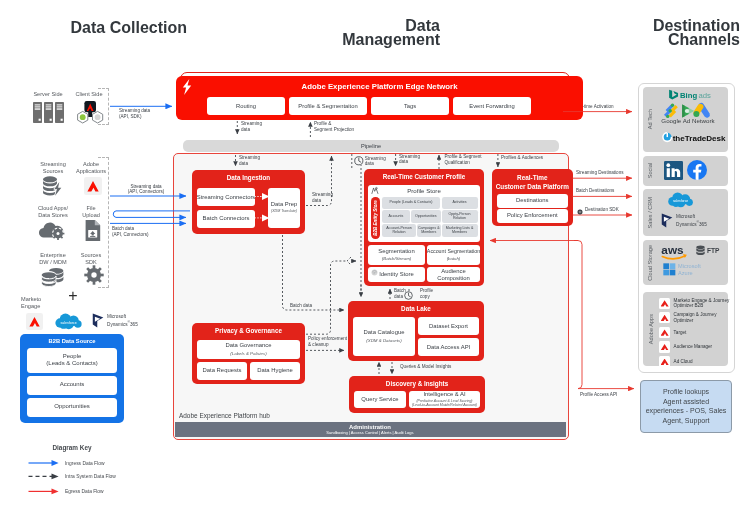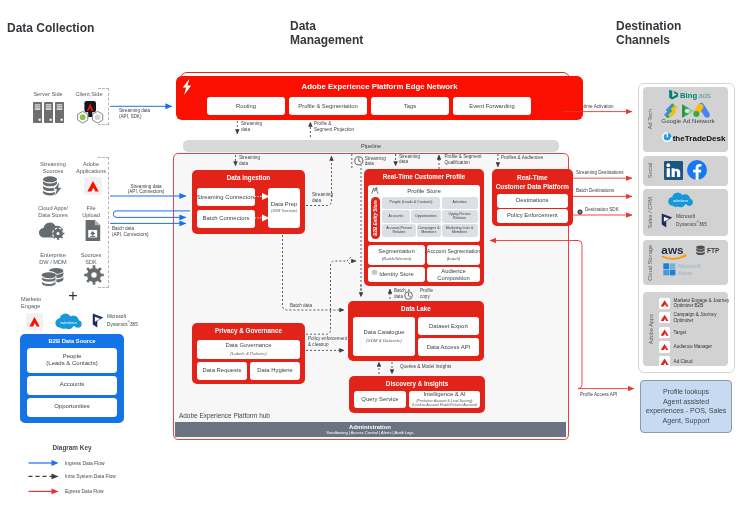--- a/index.html
+++ b/index.html
@@ -1,21 +1,21 @@
 <!DOCTYPE html>
 <html><head>
 <meta charset="utf-8">
 <style>
   html,body{margin:0;padding:0;background:#fff;}
   body{width:750px;height:519px;position:relative;overflow:hidden;
        font-family:"Liberation Sans",sans-serif;color:#3a3f45;}
   #root{position:absolute;left:0;top:0;width:750px;height:519px;}
   .abs{position:absolute;box-sizing:border-box;}
-  .colhead{position:absolute;font-weight:bold;font-size:12px;color:#33383d;
-           text-align:left;line-height:14px;white-space:pre-line;}
+  .colhead{position:absolute;font-weight:bold;font-size:16px;color:#33383d;
+           text-align:right;line-height:14px;white-space:pre-line;}
   .lbl{position:absolute;text-align:center;font-size:5.6px;color:#55595e;
        line-height:6.8px;white-space:pre-line;}
   .flbl{position:absolute;font-size:4.6px;color:#3a3f45;line-height:5.6px;white-space:pre-line;}
 
   
   .edgeOutline{position:absolute;border:1.6px solid #e2231a;border-radius:7px;background:#fff;z-index:1;}
   .edgeBox{position:absolute;background:#fa0f00;border-radius:6px;z-index:2;}
   .edgeTitle{position:absolute;width:100%;text-align:center;color:#fff;font-weight:bold;font-size:7.8px;}
   .edgeBtn{position:absolute;background:#fff;border-radius:3px;display:flex;
            align-items:center;justify-content:center;font-size:5.8px;color:#3a3f45;}

